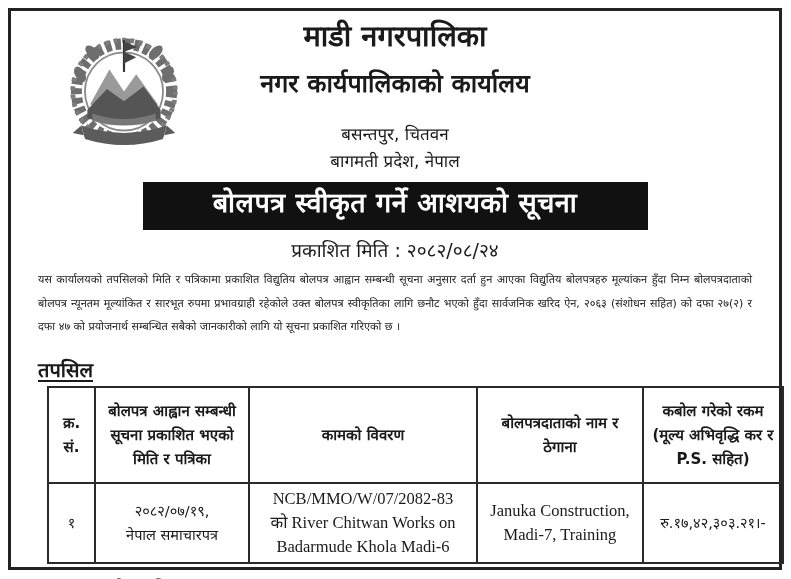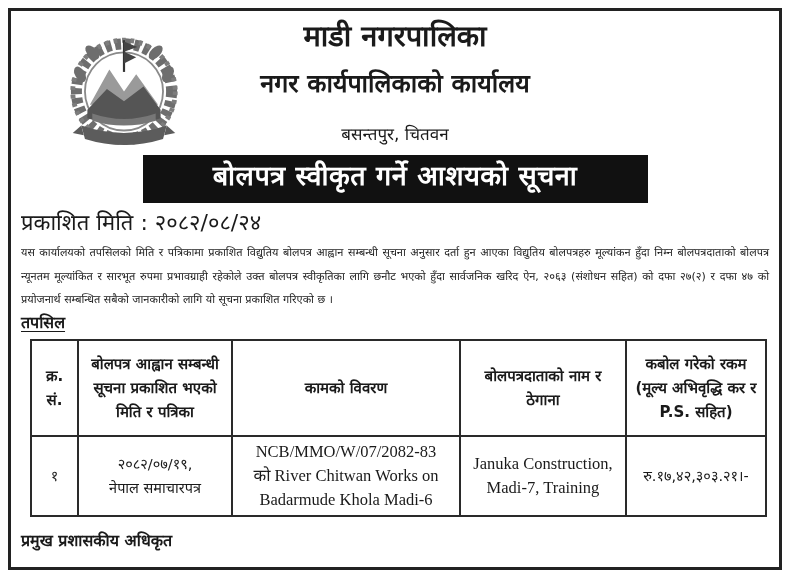--- a/index.html
+++ b/index.html
@@ -11,42 +11,42 @@
     font-family:"DejaVu Sans","Liberation Sans",sans-serif;
     color:#1a1a1a;
     overflow:hidden;
   }
   .frame {
     position:absolute; left:8px; top:8px; right:9px; bottom:9px;
     border:3px solid #222;
   }
   .content {
     position:absolute; left:11px; top:11px; right:12px; bottom:12px;
-    padding:2px 10px;
+    padding:2px 27px;
   }
   .logo-wrap {
     position:absolute; left:52px; top:16px; width:122px; height:124px;
   }
   .org-name   { text-align:center; font-weight:bold; font-size:29px; line-height:34px; margin-top:6px; }
   .office-name{ text-align:center; font-weight:bold; font-size:25px; line-height:30px; margin-top:16px; }
   .addr       { text-align:center; font-size:17px; line-height:22px; margin-top:24px; }
   .addr2      { margin-top:5px; }
   .banner {
     margin:10px auto 0; width:505px; height:48px;
     background:#111; color:#fff;
     font-weight:bold; font-size:27px; line-height:41px;
     text-align:center; letter-spacing:0.5px;
   }
-  .pub-date { text-align:left; font-size:22px; line-height:22px; margin-top:9px; }
+  .pub-date { text-align:center; font-size:19px; line-height:22px; margin-top:9px; }
   .body-par {
     margin-top:7px; font-size:11px; line-height:23.5px;
     text-align:justify;
   }
   .tapsil {
-    margin-top:0; font-size:16px; line-height:22px;
+    margin-top:20px; font-size:20px; line-height:22px;
     font-weight:bold; text-decoration:underline;
     text-underline-offset:3px;
   }
   table.notice {
     margin:5px 0 0 9px;
     border-collapse:collapse; table-layout:fixed;
     width:735px;
   }
   table.notice th, table.notice td {
     border:2px solid #2a2a2a;
@@ -88,20 +88,21 @@
 
         <path d="M15 80 Q50 92 85 80 L82 91 Q50 101 18 91 Z" fill="#5c5c5c"></path>
         <path d="M15 80 L8 86 L17 88 Z" fill="#5c5c5c"></path>
         <path d="M85 80 L92 86 L83 88 Z" fill="#5c5c5c"></path>
       </svg>
     </div>
 
     <div class="org-name">माडी नगरपालिका</div>
     <div class="office-name">नगर कार्यपालिकाको कार्यालय</div>
     <div class="addr">बसन्तपुर, चितवन</div>
+    <div class="addr addr2">बागमती प्रदेश, नेपाल</div>
 
     <div class="banner">बोलपत्र स्वीकृत गर्ने आशयको सूचना</div>
 
     <div class="pub-date">प्रकाशित मिति : २०८२/०८/२४</div>
 
     <div class="body-par">यस कार्यालयको तपसिलको मिति र पत्रिकामा प्रकाशित विद्युतिय बोलपत्र आह्वान सम्बन्धी सूचना अनुसार दर्ता हुन आएका विद्युतिय बोलपत्रहरु मूल्यांकन हुँदा निम्न बोलपत्रदाताको बोलपत्र न्यूनतम मूल्यांकित र सारभूत रुपमा प्रभावग्राही रहेकोले उक्त बोलपत्र स्वीकृतिका लागि छनौट भएको हुँदा सार्वजनिक खरिद ऐन, २०६३ (संशोधन सहित) को दफा २७(२) र दफा ४७ को प्रयोजनार्थ सम्बन्धित सबैको जानकारीको लागि यो सूचना प्रकाशित गरिएको छ ।</div>
 
     <div class="tapsil">तपसिल</div>
 
     <table class="notice">

